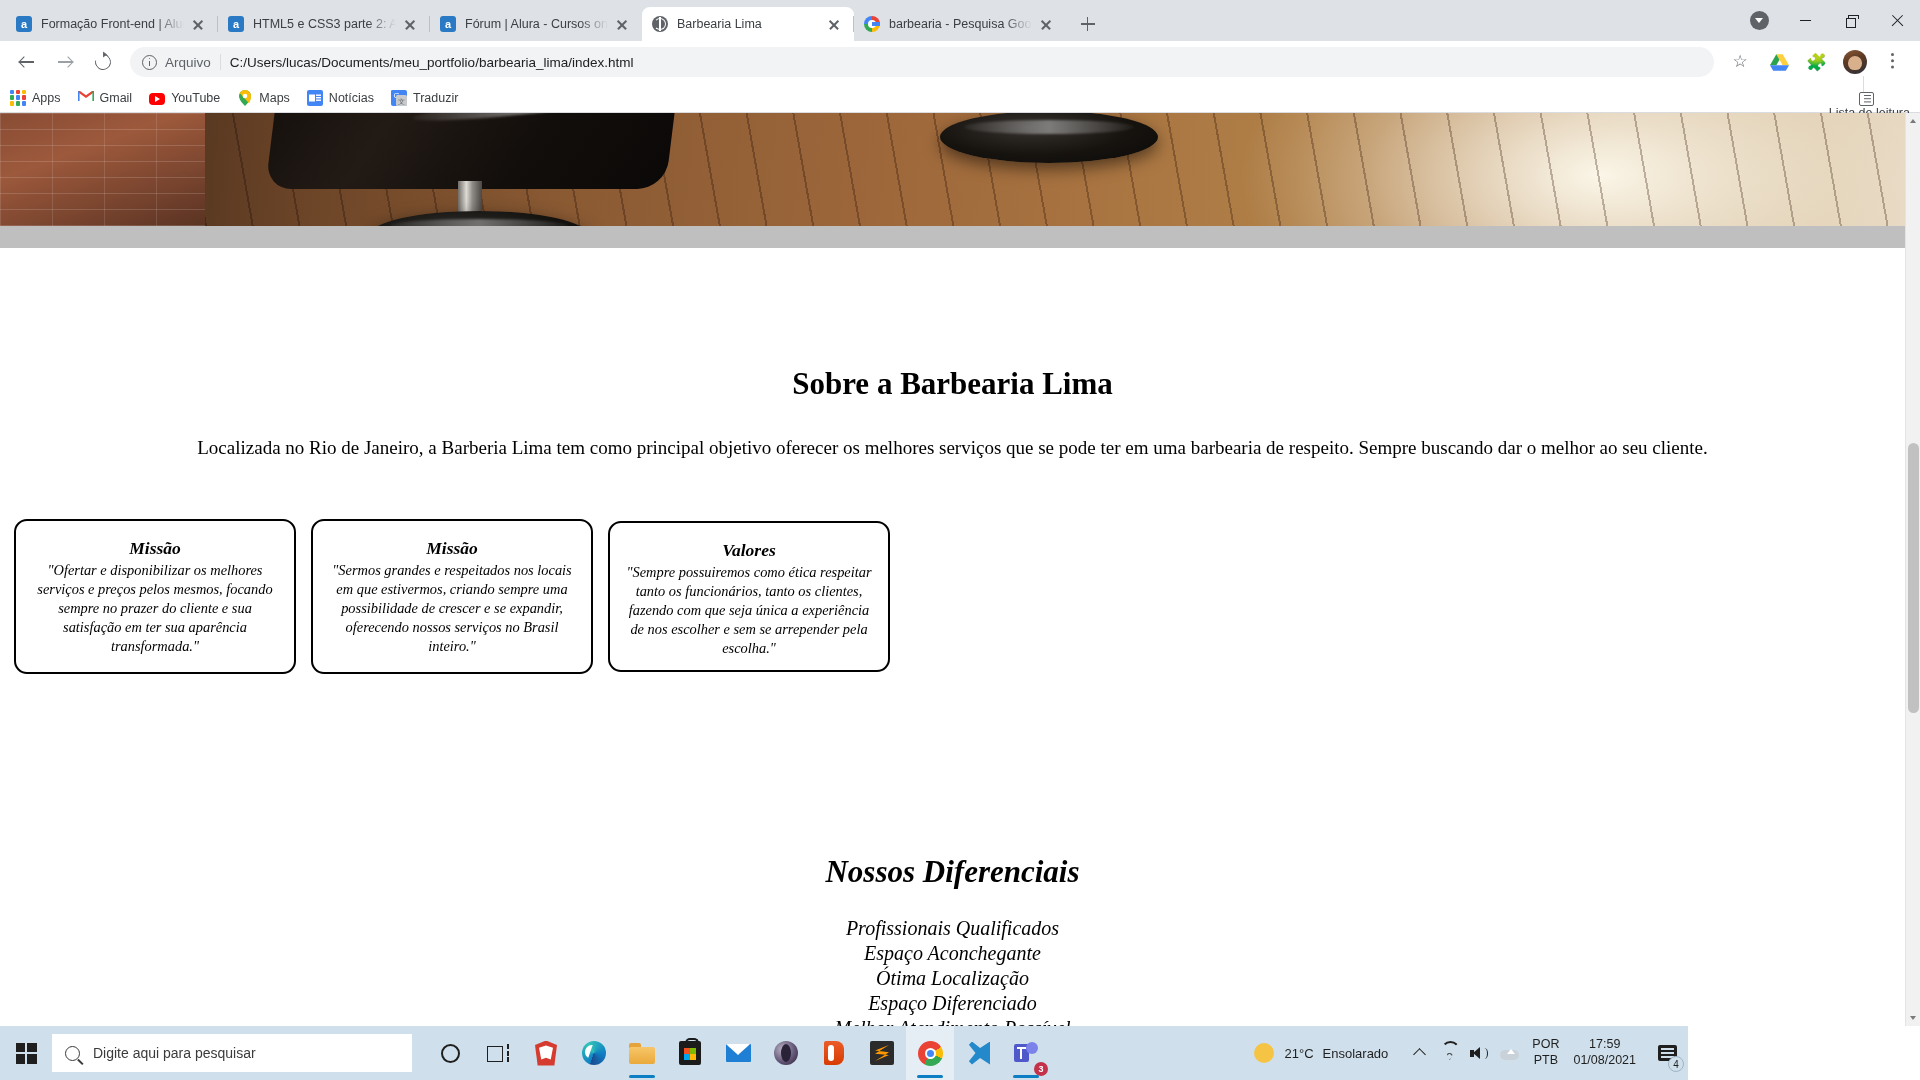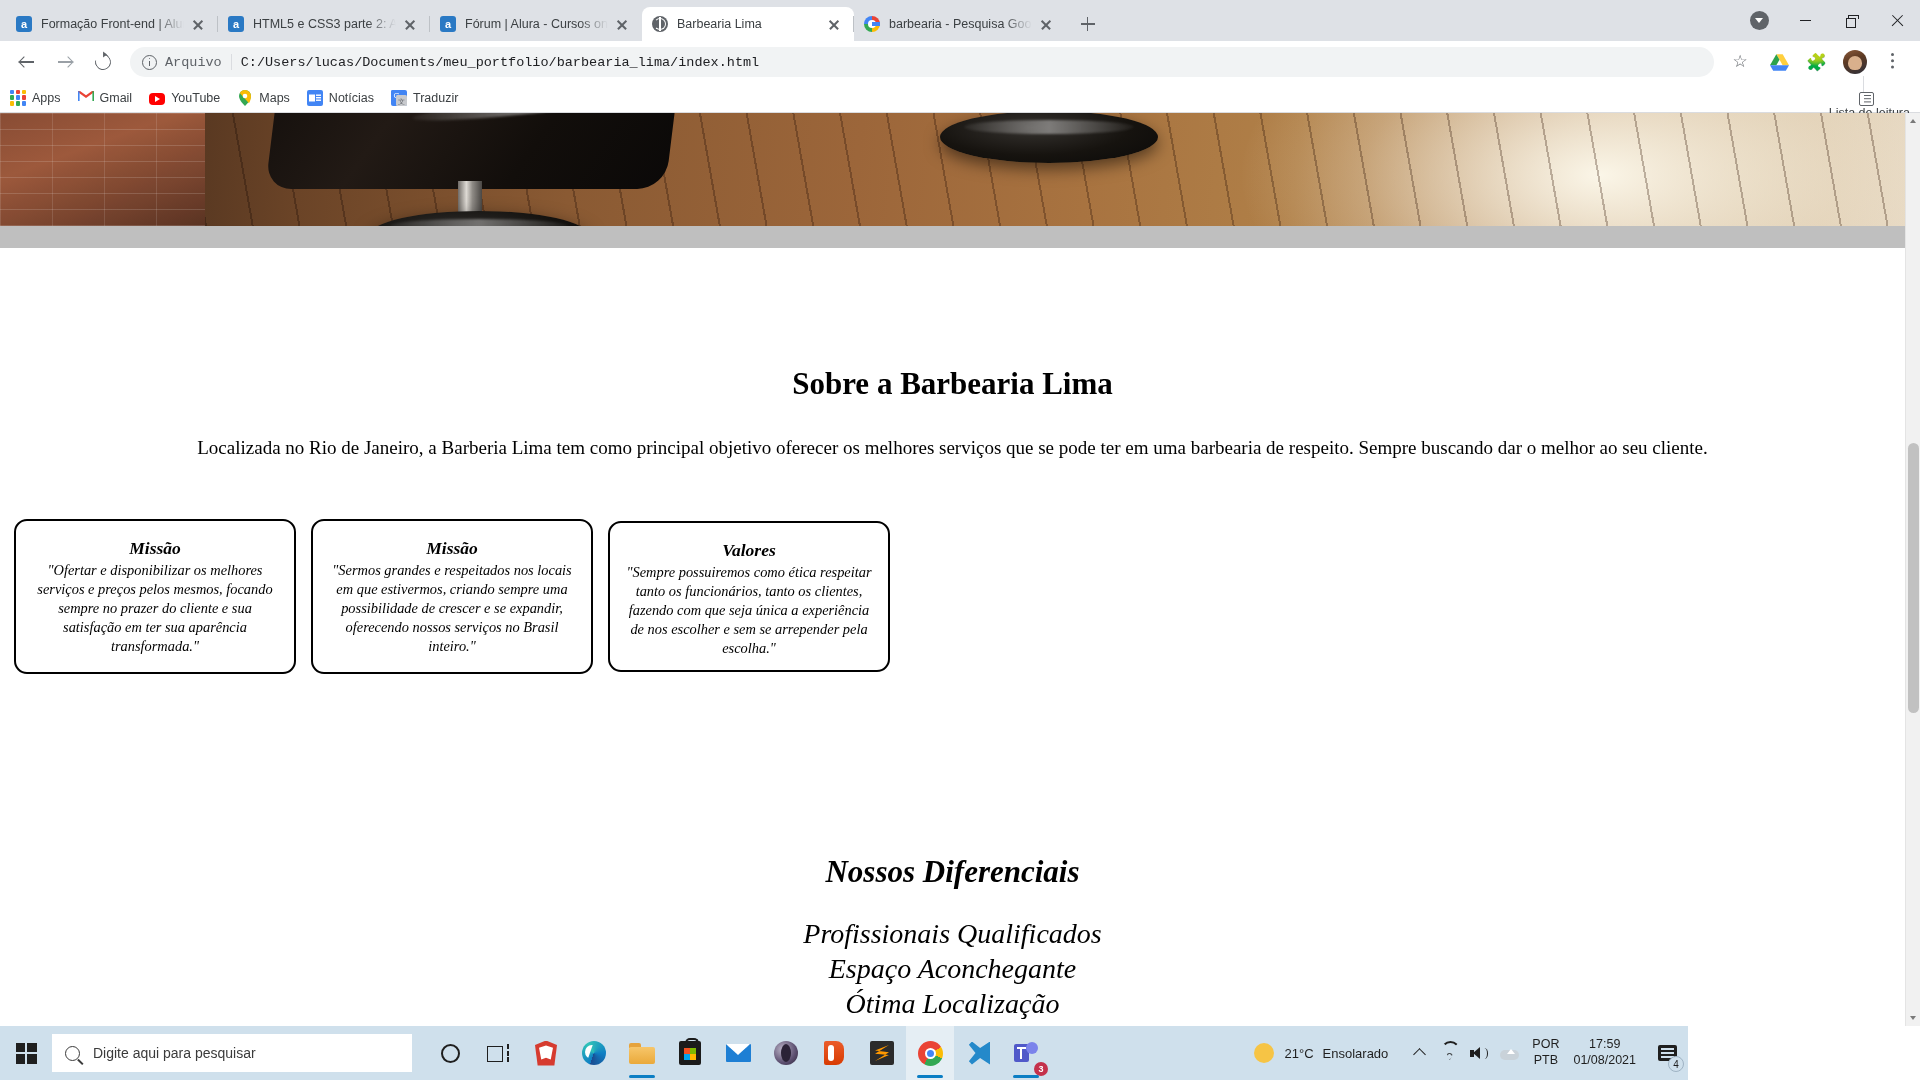--- a/index.html
+++ b/index.html
@@ -69,21 +69,21 @@
   .navbtn { width:32px;height:32px;display:flex;align-items:center;justify-content:center;margin:0 3px;position:relative;}
   .ico-back,.ico-fwd{ width:16px;height:16px;position:relative; }
   .ico-back::before{content:"";position:absolute;left:1px;top:7.2px;width:14px;height:1.6px;background:#5f6368;}
   .ico-back::after{content:"";position:absolute;left:1px;top:3.6px;width:7px;height:7px;border-left:1.6px solid #5f6368;border-bottom:1.6px solid #5f6368;transform:rotate(45deg);}
   .ico-fwd::before{content:"";position:absolute;left:1px;top:7.2px;width:14px;height:1.6px;background:#9aa0a6;}
   .ico-fwd::after{content:"";position:absolute;right:1px;top:3.6px;width:7px;height:7px;border-right:1.6px solid #9aa0a6;border-top:1.6px solid #9aa0a6;transform:rotate(45deg);}
   .ico-reload{width:16px;height:16px;border:1.7px solid #5f6368;border-radius:50%;border-top-color:transparent;transform:rotate(-35deg);position:relative;}
   .ico-reload::after{content:"";position:absolute;right:-1px;top:-1px;width:0;height:0;border-left:4px solid #5f6368;border-top:3px solid transparent;border-bottom:3px solid transparent;transform:rotate(35deg);}
   .omnibox {
     flex:1; height:30px; background:#f1f3f4; border-radius:16px;
-    display:flex; align-items:center; padding:0 12px; margin:0 8px; font-size:13.5px; color:#202124;font-family:Liberation Mono, monospace;
+    display:flex; align-items:center; padding:0 12px; margin:0 8px; font-size:13.5px; color:#202124;
   }
   .ico-info{ width:15px;height:15px;border:1.4px solid #5f6368;border-radius:50%;position:relative;flex:0 0 15px;}
   .ico-info::before{content:"";position:absolute;left:5.6px;top:2.4px;width:1.4px;height:1.4px;background:#5f6368;border-radius:50%;}
   .ico-info::after{content:"";position:absolute;left:5.8px;top:5.2px;width:1.4px;height:5.4px;background:#5f6368;}
   .omni-scheme{ color:#5f6368; margin-left:8px; }
   .omni-sep{ width:1px;height:16px;background:#dadce0;margin:0 9px; }
   .omni-url{ color:#202124; }
   .ico-star{ width:17px;height:17px;position:relative;color:#5f6368;font-size:17px;line-height:15px; }
   .ico-drive{width:19px;height:17px;position:relative;}
   .ico-puzzle{font-size:17px;color:#5f6368;line-height:1;}
@@ -180,21 +180,21 @@
   .card.tall{ padding-bottom:12px; }
   .card-title{ font-weight:bold; font-style:italic; font-size:17.5px; color:#000; line-height:1.25; }
   .card-text{ font-style:italic; font-size:14.4px; color:#000; line-height:1.32; margin-top:1px; }
 
   h2.diff-title{
     font-family:"Liberation Serif", serif; font-weight:bold; font-style:italic;
     font-size:31px; color:#000; text-align:center; margin-top:180px;
   }
   ul.diff-list{ list-style:none; text-align:center; margin-top:26px; }
   ul.diff-list li{
-    font-family:"Liberation Serif", serif; font-style:italic; font-size:28px; color:#000; line-height:1.25;
+    font-family:"Liberation Serif", serif; font-style:italic; font-size:20px; color:#000; line-height:1.25;
   }
 
   
   .pagescroll{ position:absolute; right:0; top:0; width:15px; bottom:0; background:#f1f1f1; border-left:1px solid #e4e4e4;}
   .ps-up,.ps-down{ width:15px;height:15px;position:relative; }
   .ps-up::after{content:"";position:absolute;left:4px;top:6px;border-left:3.5px solid transparent;border-right:3.5px solid transparent;border-bottom:4px solid #7a7a7a;}
   .ps-down{position:absolute;bottom:0;}
   .ps-down::after{content:"";position:absolute;left:4px;top:5px;border-left:3.5px solid transparent;border-right:3.5px solid transparent;border-top:4px solid #7a7a7a;}
   .ps-thumb{ position:absolute; left:2px; width:11px; top:330px; height:270px; background:#c1c1c1; border-radius:6px; }
 

